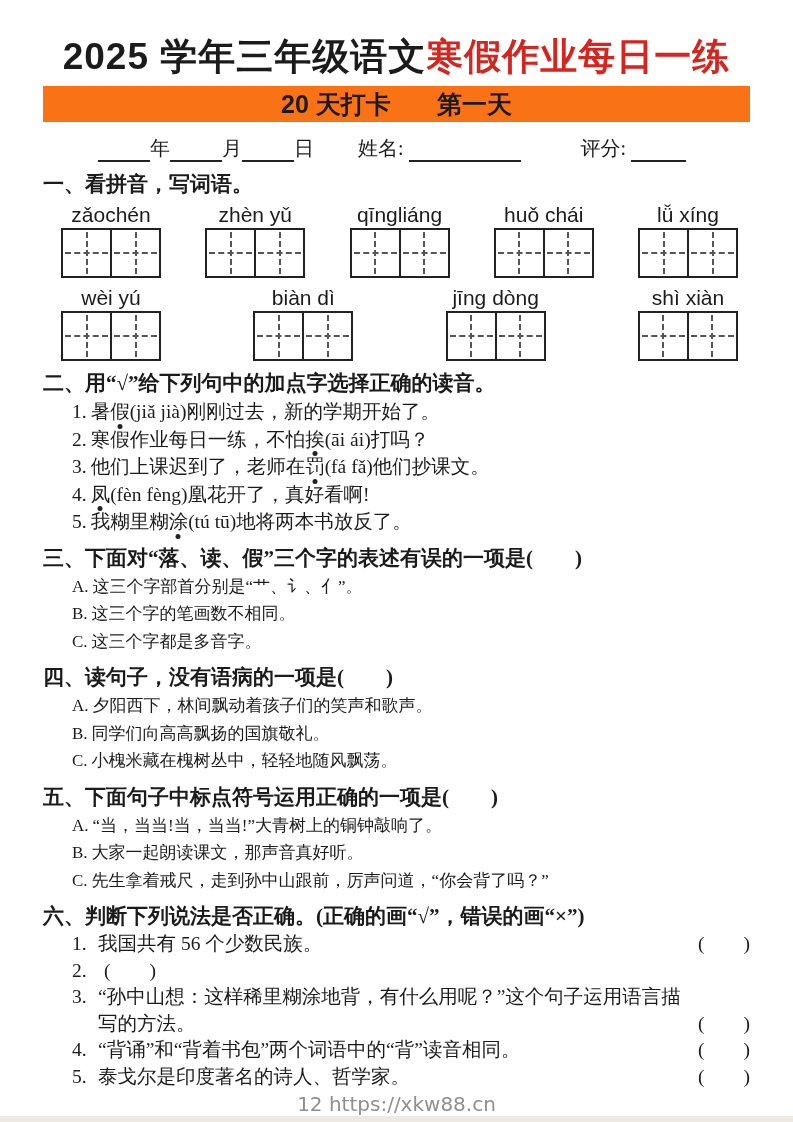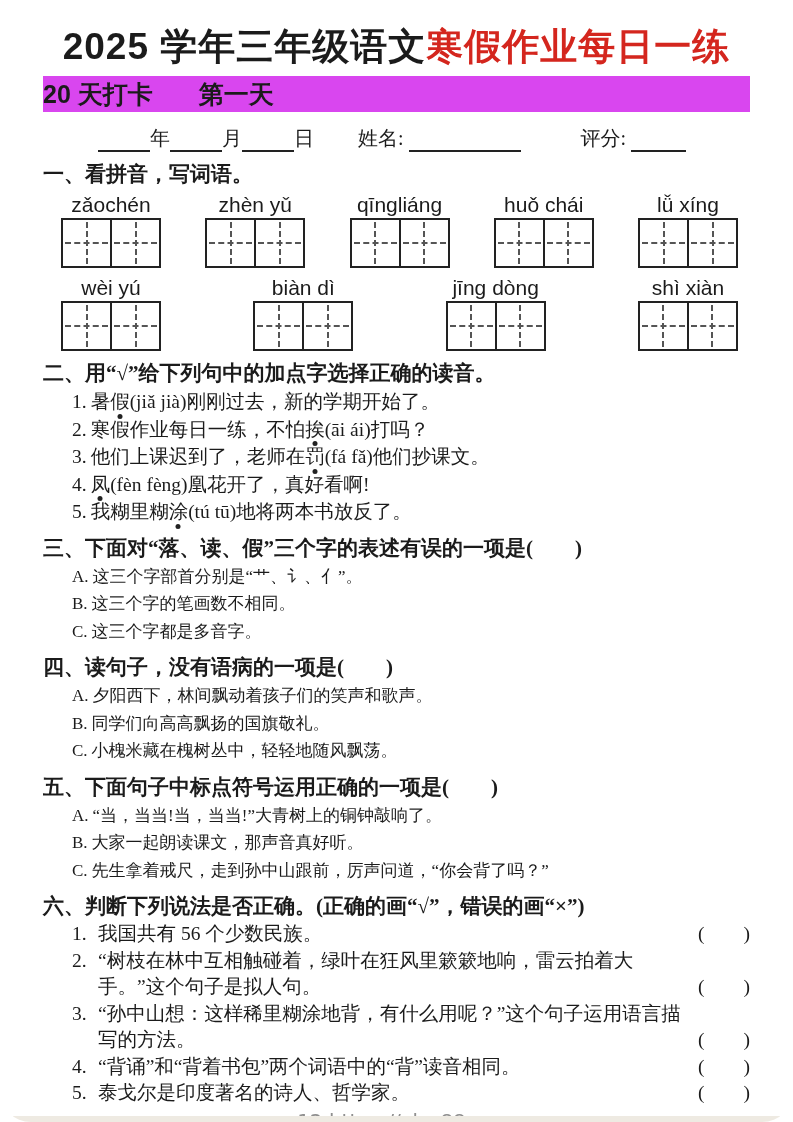--- a/index.html
+++ b/index.html
@@ -1,33 +1,32 @@
 <!DOCTYPE html>
 <html><head>
 <meta charset="utf-8">
 <style>
   * { margin:0; padding:0; box-sizing:border-box; }
   html,body { background:#ffffff; }
   .page {
     width:793px; height:1122px; margin:0 auto; background:#ffffff;
     font-family:"Liberation Serif","DejaVu Serif",serif;
     color:#1b1b1b; position:relative; overflow:hidden;
-    padding:24px 43px 0 43px;
-    border-radius:31px;
+    padding:34px 43px 0 43px;
   }
   
   .title {
     text-align:center; font-family:"Liberation Sans","DejaVu Sans",sans-serif;
     font-weight:bold; font-size:37px; line-height:46px; letter-spacing:1px;
     white-space:nowrap;
   }
   .title .red { color:#d4261e; }
   .banner {
-    margin-top:6px; height:36px; background:#d946ef;
-    display:flex; align-items:center; gap:46px;
+    margin-top:6px; height:36px; background:#f97316;
+    display:flex; align-items:center; justify-content:center; gap:46px;
     font-weight:bold; font-size:25px;
     font-family:"Liberation Sans","DejaVu Sans",sans-serif;
   }
   
   .dateline {
     margin:10px 0 4px 55px; font-size:20px; height:30px;
     display:flex; align-items:flex-end; white-space:nowrap;
   }
   .blank { display:inline-block; border-bottom:2px solid #222; height:22px; }
   .w52 { width:52px; } .w110 { width:112px; } .w55 { width:55px; }
@@ -190,21 +189,20 @@
 
   <div class="sec-h"><span>六、</span><span>判断下列说法是否正确。(正确的画“√”，错误的画“×”)</span></div>
   <div class="items">
     <div class="jitem">
         <span class="n">1.</span>
         <span class="t">我国共有 56 个少数民族。</span>
         <span class="p">(　　)</span>
       </div>
     <div class="jitem">
         <span class="n">2.</span>
-        <span class="t">“树枝在林中互相触碰着，绿叶在狂风里簌簌地响，雷云拍着大手。”这个句子是拟人句。</span>
         <span class="p">(　　)</span>
       </div>
     <div class="jitem">
         <span class="n">3.</span>
         <span class="t">“孙中山想：这样稀里糊涂地背，有什么用呢？”这个句子运用语言描写的方法。</span>
         <span class="p">(　　)</span>
       </div>
     <div class="jitem">
         <span class="n">4.</span>
         <span class="t">“背诵”和“背着书包”两个词语中的“背”读音相同。</span>

